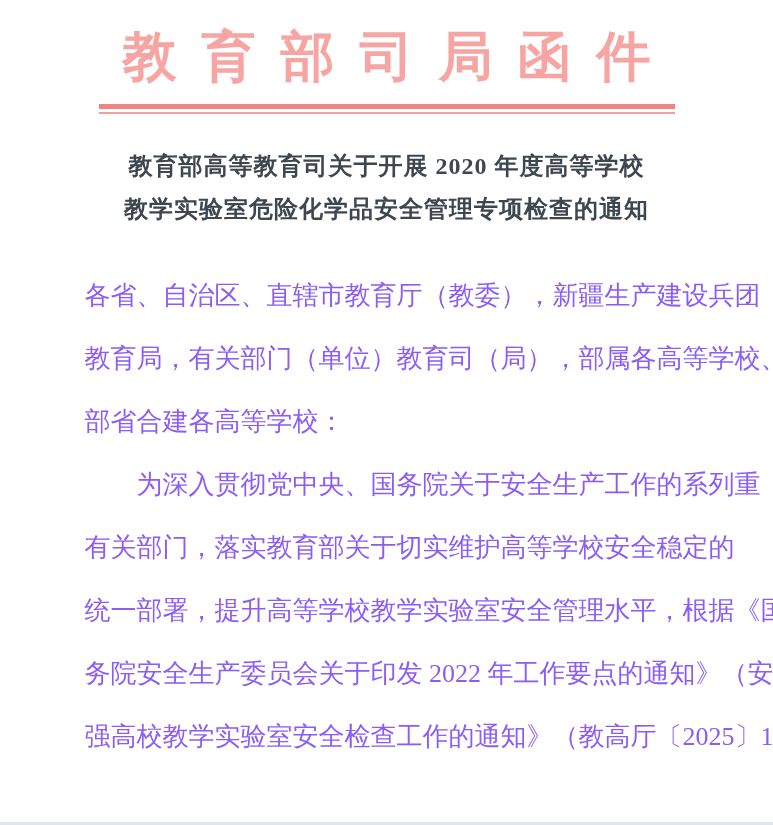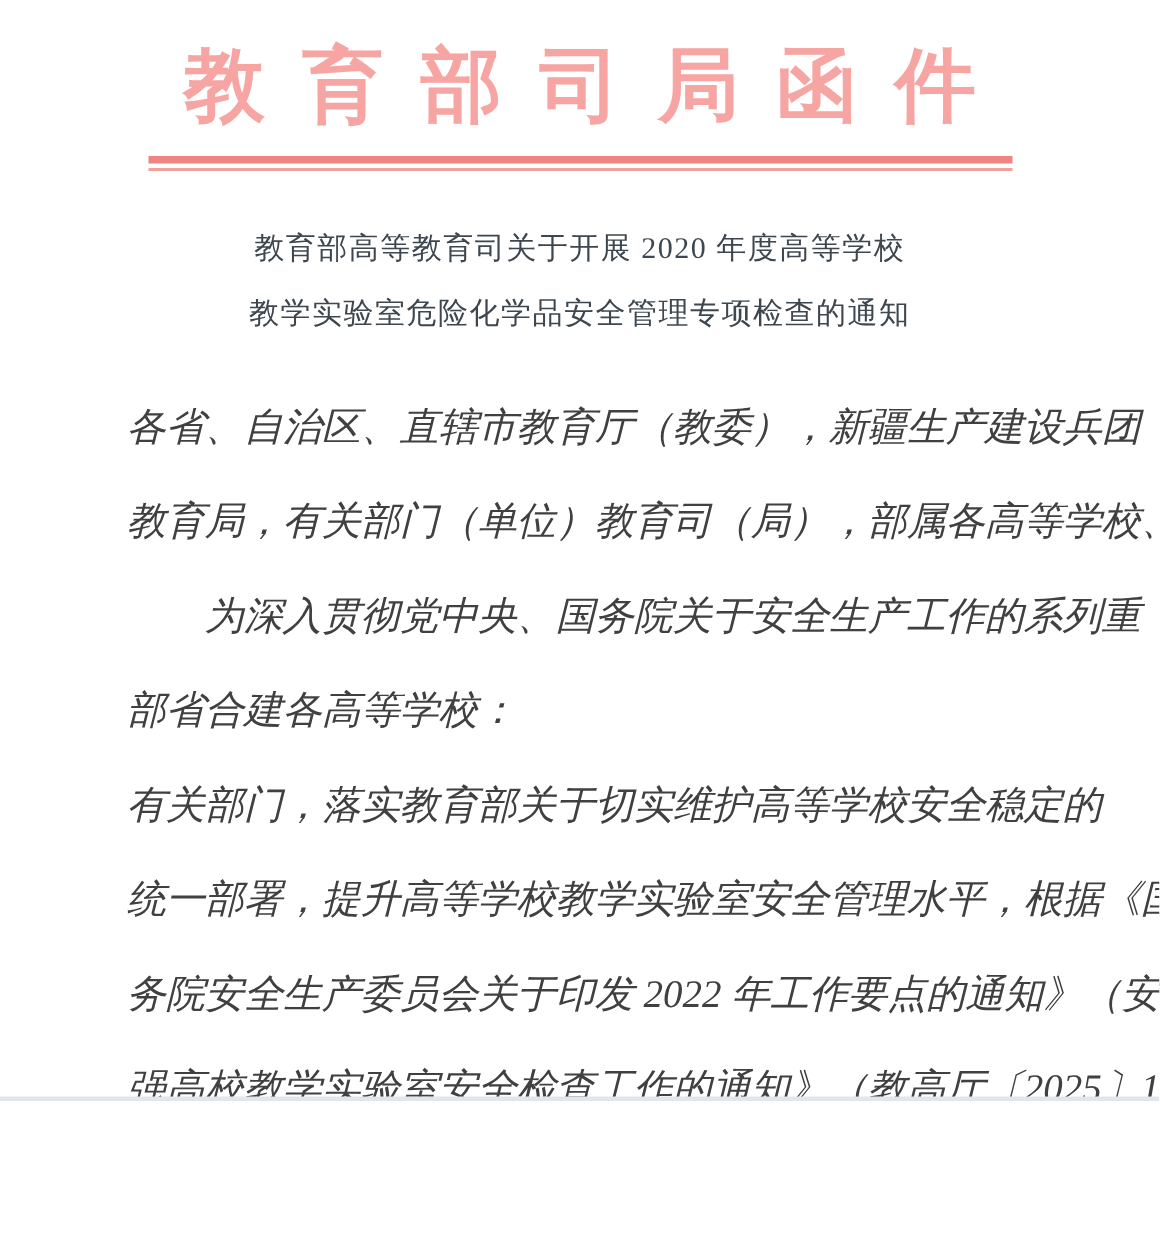--- a/index.html
+++ b/index.html
@@ -3,21 +3,21 @@
 <meta charset="utf-8">
 <style>
   html, body {
     margin: 0;
     padding: 0;
     background: #ffffff;
   }
   .page {
     position: relative;
     width: 773px;
-    height: 734px;
+    height: 825px;
     background: #ffffff;
     overflow: hidden;
     font-family: "Liberation Serif", "DejaVu Serif", serif;
   }
 
   
   .banner {
     margin: 24px auto 0;
     text-align: center;
     font-family: "Liberation Serif", "DejaVu Serif", serif;
@@ -36,36 +36,35 @@
     margin: 14px auto 0;
   }
   .rule-thick { height: 5px; background: #ef8583; }
   .rule-gap   { height: 3px; background: transparent; }
   .rule-thin  { height: 2px; background: #f2a09e; }
 
   
   .title {
     margin: 31px auto 0;
     text-align: center;
-    font-weight: normal;
-    font-size: 20px;
+    font-weight: bold;
+    font-size: 24px;
     line-height: 43px;
     color: #3e474f;
     letter-spacing: 1px;
   }
   .title-line { display: block; }
 
   
   .doc-body {
     width: 604px;
-    margin: 35px auto 0;
+    margin: 46px auto 0;
     font-size: 26px;
     line-height: 37px;
-    color: #404040;
-    font-style: italic;
+    color: #8b5cf6;
   }
   .bline {
     height: 37px;
     text-align: justify;
     text-align-last: justify;
     white-space: nowrap;
   }
   .bline.end {
     text-align-last: left;
   }
@@ -99,23 +98,23 @@
 
   <h2 class="title">
     <span class="title-line">教育部高等教育司关于开展 2020 年度高等学校</span>
     <span class="title-line">教学实验室危险化学品安全管理专项检查的通知</span>
   </h2>
 
   <main class="doc-body">
 
     <p class="bline">各省、自治区、直辖市教育厅（教委），新疆生产建设兵团</p>
     <p class="bline">教育局，有关部门（单位）教育司（局），部属各高等学校、</p>
+    <p class="bline end">部省合建各高等学校：</p>
+
     <p class="bline indent">为深入贯彻党中央、国务院关于安全生产工作的系列重</p>
-
-    <p class="bline end">部省合建各高等学校：</p>
     <p class="bline">有关部门，落实教育部关于切实维护高等学校安全稳定的</p>
     <p class="bline">统一部署，提升高等学校教学实验室安全管理水平，根据《国</p>
     <p class="bline">务院安全生产委员会关于印发 2022 年工作要点的通知》（安</p>
     <p class="bline">强高校教学实验室安全检查工作的通知》（教高厅〔2025〕1</p>
 
   </main>
 
   <div class="scan-edge"></div>
 </div>
 

